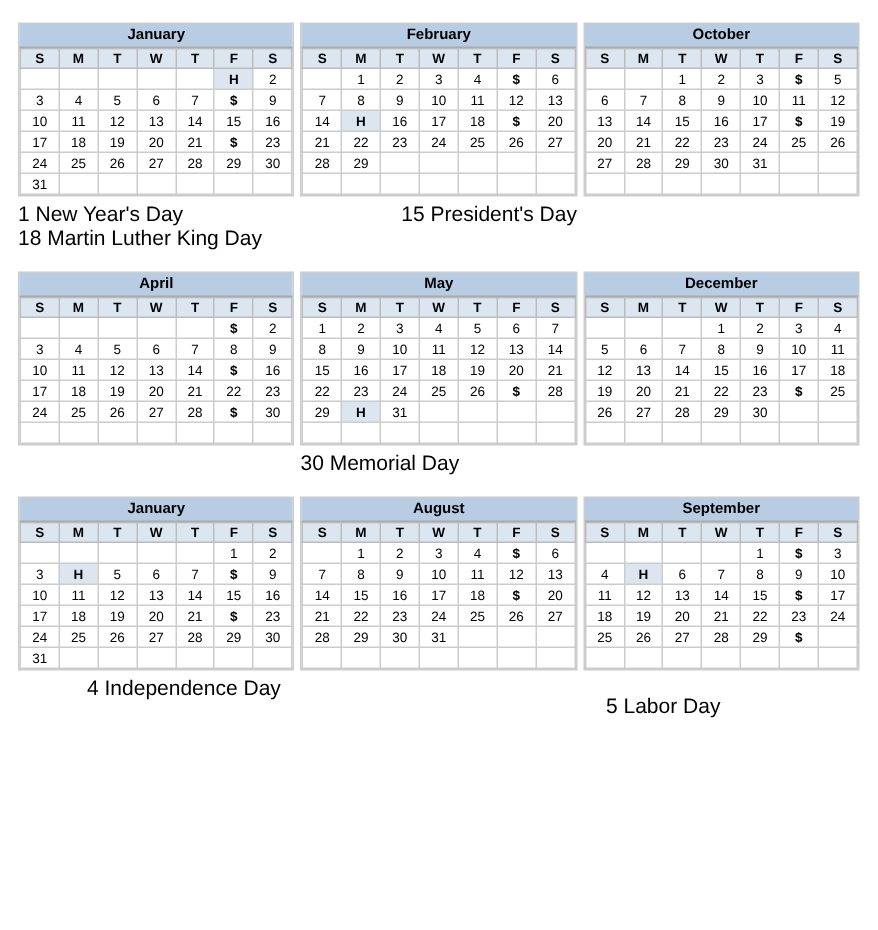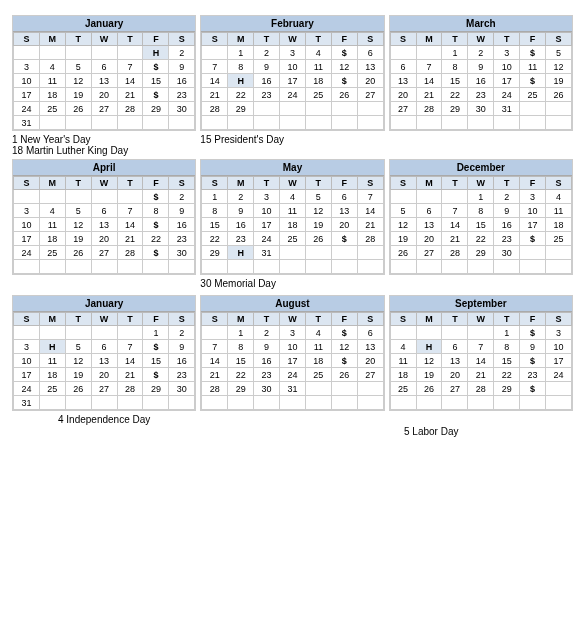--- a/index.html
+++ b/index.html
@@ -55,25 +55,25 @@
     .cal-table td {
       border: 1px solid #ccc;
       text-align: center;
       font-size: 9px;
       padding: 1px 0;
       width: 14.28%;
       height: 14px;
     }
     .holiday-cell { background: #dce6f1; }
     .notes-area {
-      font-size: 10px;
+      font-size: 14px;
       padding: 1px 0 3px 0;
       min-height: 18px;
     }
-    .section-gap { margin-top: 0; }
+    .section-gap { margin-top: 12px; }
   </style>
 </head>
 <body>
 
 <h1></h1>
 <div class="legend"></div>
 
 <div id="calendars-container">
     <div class="calendars-row">
       <div class="calendar-block">
@@ -214,21 +214,21 @@
               <td></td>
               <td></td>
               <td></td>
               <td></td>
               <td></td>
             </tr>
           </tbody>
         </table>
       </div>
       <div class="calendar-block">
-        <div class="cal-title">March</div>
+        <div class="cal-title">October</div>
         <table class="cal-table">
           <thead>
             <tr>
               <th>S</th>
               <th>M</th>
               <th>T</th>
               <th>W</th>
               <th>T</th>
               <th>F</th>
               <th>S</th>
@@ -290,21 +290,21 @@
               <td></td>
             </tr>
           </tbody>
         </table>
       </div>
     </div>
     <div style="display: flex; gap: 4px;">
       <div style="flex: 1 1 0%;">
         <div class="notes-area">1  New Year's Day<br>18  Martin Luther King Day</div>
       </div>
-      <div style="flex: 1 1 0%;">
+      <div style="flex: 1 1 0%; text-align: right;">
         <div class="notes-area">15  President's Day</div>
       </div>
       <div style="flex: 1 1 0%;">
         <div class="notes-area"></div>
       </div>
     </div>
     <div class="calendars-row section-gap">
       <div class="calendar-block">
         <div class="cal-title">April</div>
         <table class="cal-table">

